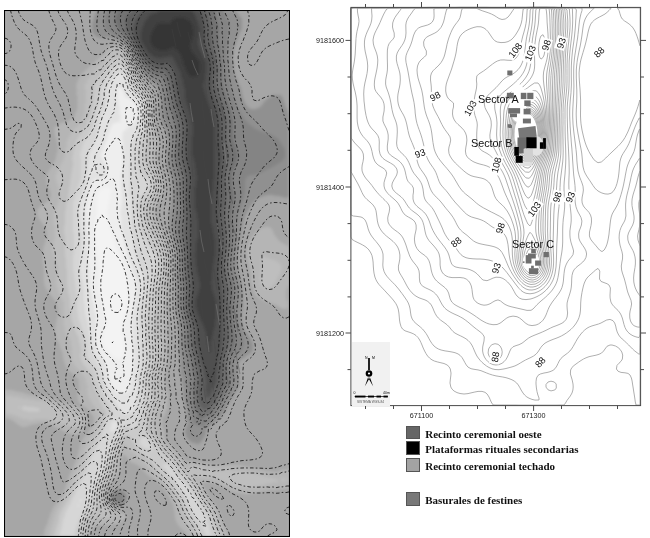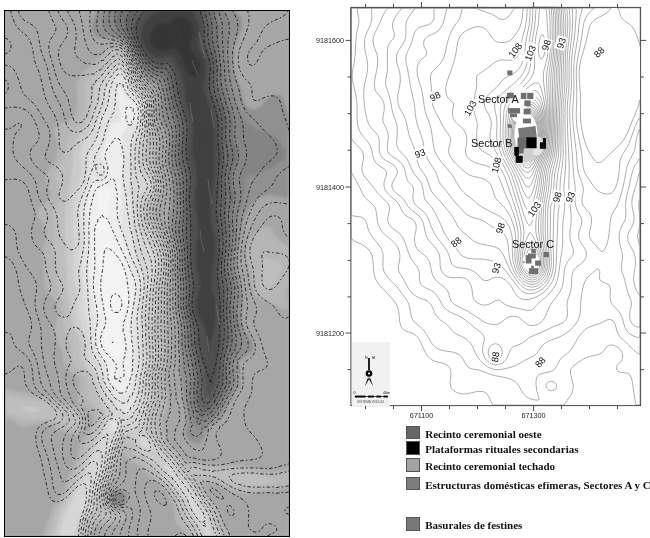--- a/index.html
+++ b/index.html
@@ -408,16 +408,15 @@
 <text x="47" y="402.5" font-size="3.2px" fill="#555">SISTEMA WGS-84</text>
 </g>
 </svg>
 
 <div class="leg" style="top:425.8px"><span class="sw" style="background:#666"></span>Recinto ceremonial oeste</div>
 
 <div class="leg" style="top:458px"><span class="sw" style="background:#a3a3a3"></span>Recinto ceremonial techado</div>
 
 <div class="leg" style="top:441.4px"><span class="sw" style="background:#000"></span>Plataformas rituales secondarias</div>
 
-<div class="leg" style="top:476.6px"><span class="sw" style="background:#7d7d7d"></span>Estructuras domésticas efímeras, Sectores A y C</div>
-
-
-<div class="leg" style="top:517px"><span class="sw" style="background:#787878"></span>Basurales de festines</div>
+
+
+<div class="leg" style="top:492px"><span class="sw" style="background:#787878"></span>Basurales de festines</div>
 </div>
 </body></html>

